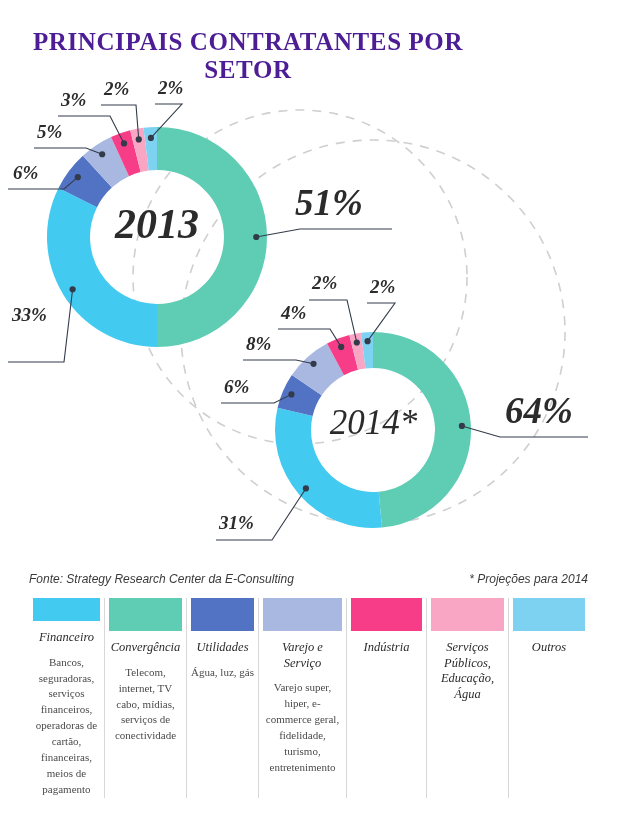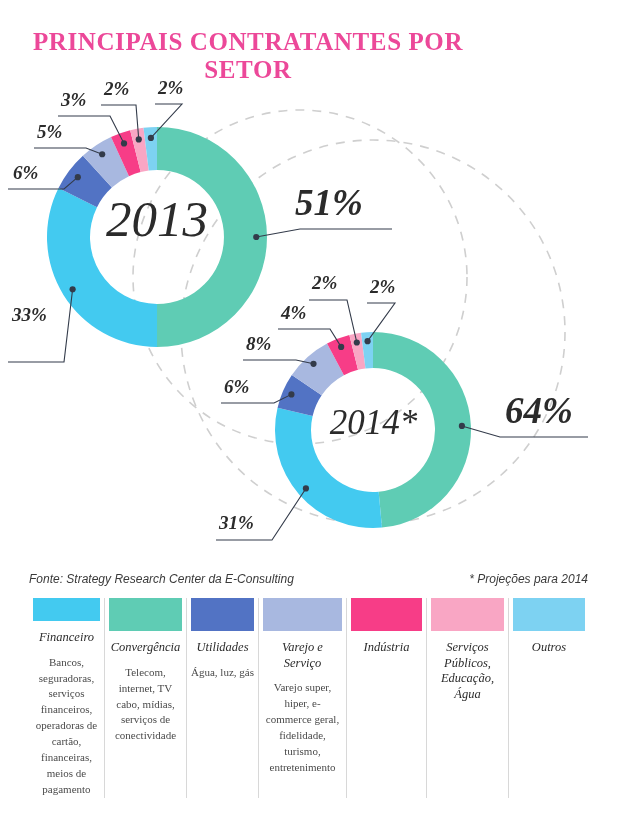--- a/index.html
+++ b/index.html
@@ -10,21 +10,21 @@
     -webkit-font-smoothing:antialiased;
   }
   .root{position:absolute;inset:0;}
 
   
   .title{
     position:absolute;left:0;top:28px;width:496px;
     text-align:center;
     font-family:"Liberation Serif", serif;
     font-size:25px;font-weight:700;letter-spacing:.6px;
-    color:#ec4899;
+    color:#4c1d95;
   }
 
   
   .stage{position:absolute;left:0;top:62px;width:617px;height:500px;}
   .stage svg{position:absolute;left:0;top:0;}
 
   
   .pct{
     position:absolute;
     font-family:"Liberation Serif", serif;
@@ -139,21 +139,21 @@
           <circle cx="313.51465100557846" cy="301.7995977730356" r="3.1" fill="#333b4a"></circle>
           <polyline points="341.1474945899057,284.89513913675137 330,267 278,267" fill="none" stroke="#333b4a" stroke-width="1.1"></polyline>
           <circle cx="341.1474945899057" cy="284.89513913675137" r="3.1" fill="#333b4a"></circle>
           <polyline points="356.8032814562505,280.4861936125816 347,238 309,238" fill="none" stroke="#333b4a" stroke-width="1.1"></polyline>
           <circle cx="356.8032814562505" cy="280.4861936125816" r="3.1" fill="#333b4a"></circle>
           <polyline points="367.5742064365032,279.1655429227694 395,241 367,241" fill="none" stroke="#333b4a" stroke-width="1.1"></polyline>
           <circle cx="367.5742064365032" cy="279.1655429227694" r="3.1" fill="#333b4a"></circle>
         </g>
     </svg>
 
-    <div class="yearlbl" style="left:97px;top:132px;width:120px;font-size:51px;">2013</div>
+    <div class="yearlbl" style="left:97px;top:141px;width:120px;font-size:42px;font-weight:bold;">2013</div>
 
     <div class="yearlbl" style="left:311px;top:343px;width:125px;font-size:35px;">2014*</div>
 
     <div class="pct big" style="left:295px;top:122px;">51%</div>
     <div class="pct sm" style="left:12px;top:243px;">33%</div>
     <div class="pct sm" style="left:13px;top:101px;">6%</div>
     <div class="pct sm" style="left:37px;top:60px;">5%</div>
     <div class="pct sm" style="left:61px;top:28px;">3%</div>
     <div class="pct sm" style="left:104px;top:17px;">2%</div>
     <div class="pct sm" style="left:158px;top:16px;">2%</div>

